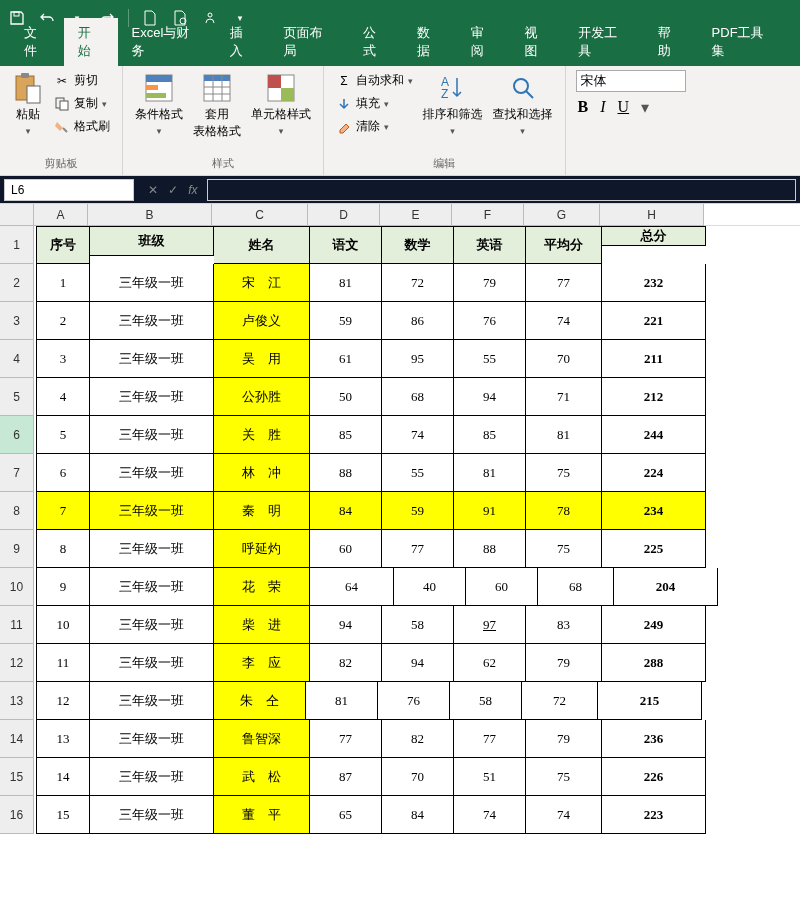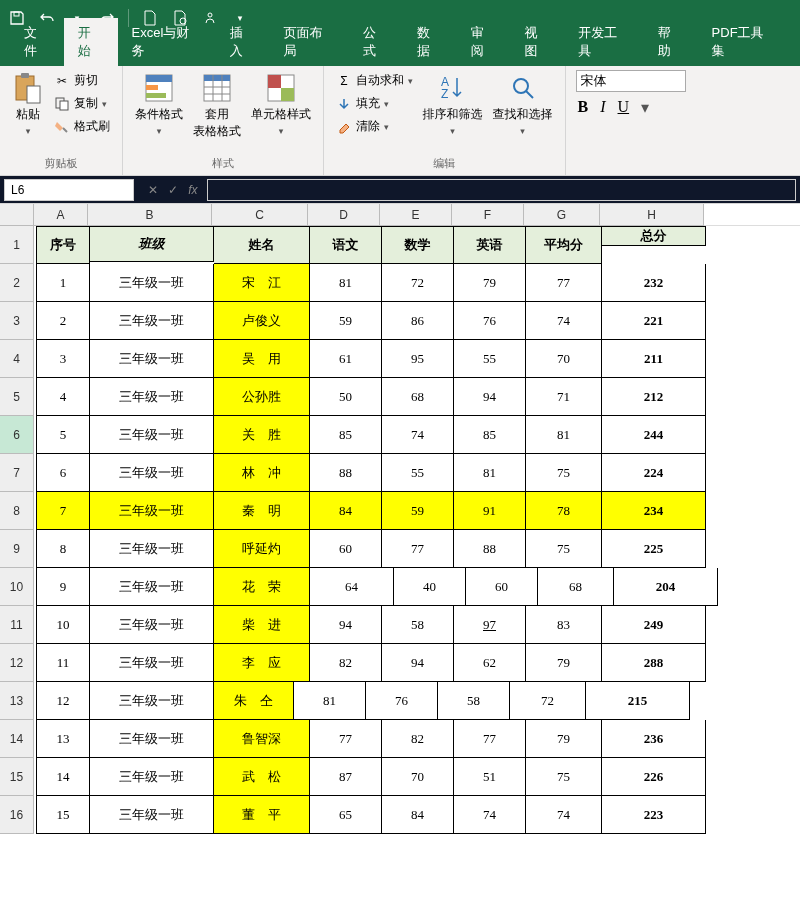--- a/index.html
+++ b/index.html
@@ -293,21 +293,21 @@
       <div class="row-h" style="height: 38px;">11</div>
       <div class="row-h" style="height: 38px;">12</div>
       <div class="row-h" style="height: 38px;">13</div>
       <div class="row-h" style="height: 38px;">14</div>
       <div class="row-h" style="height: 38px;">15</div>
       <div class="row-h" style="height: 38px;">16</div>
     </div>
   <div class="cells">
       <div class="row">
         <div class="cell hdr" style="width: 54px; height: 38px;">序号</div>
-        <div class="cell hdr" style="width: 124px; height: 36px; font-style: italic;">班级</div>
+        <div class="cell hdr" style="width: 124px; height: 30px;">班级</div>
         <div class="cell hdr" style="width: 96px; height: 38px;">姓名</div>
         <div class="cell hdr" style="width: 72px; height: 38px;">语文</div>
         <div class="cell hdr" style="width: 72px; height: 38px;">数学</div>
         <div class="cell hdr" style="width: 72px; height: 38px;">英语</div>
         <div class="cell hdr" style="width: 76px; height: 38px;">平均分</div>
         <div class="cell hdr" style="width: 104px; height: 20px;">总分</div>
       </div>
       <div class="row">
         <div class="cell" style="width: 54px; height: 38px;">1</div>
         <div class="cell" style="width: 124px; height: 38px;">三年级一班</div>
@@ -414,21 +414,21 @@
         <div class="cell yellow" style="width: 96px; height: 38px;">李　应</div>
         <div class="cell" style="width: 72px; height: 38px;">82</div>
         <div class="cell" style="width: 72px; height: 38px;">94</div>
         <div class="cell" style="width: 72px; height: 38px;">62</div>
         <div class="cell" style="width: 76px; height: 38px;">79</div>
         <div class="cell bold" style="width: 104px; height: 38px;">288</div>
       </div>
       <div class="row">
         <div class="cell" style="width: 54px; height: 38px;">12</div>
         <div class="cell" style="width: 124px; height: 38px;">三年级一班</div>
-        <div class="cell yellow" style="width: 80px; height: 38px;">朱　仝</div>
+        <div class="cell yellow" style="width: 92px; height: 38px;">朱　仝</div>
         <div class="cell" style="width: 72px; height: 38px;">81</div>
         <div class="cell" style="width: 72px; height: 38px;">76</div>
         <div class="cell" style="width: 72px; height: 38px;">58</div>
         <div class="cell" style="width: 76px; height: 38px;">72</div>
         <div class="cell bold" style="width: 104px; height: 38px;">215</div>
       </div>
       <div class="row">
         <div class="cell" style="width: 54px; height: 38px;">13</div>
         <div class="cell" style="width: 124px; height: 38px;">三年级一班</div>
         <div class="cell yellow" style="width: 96px; height: 38px;">鲁智深</div>

